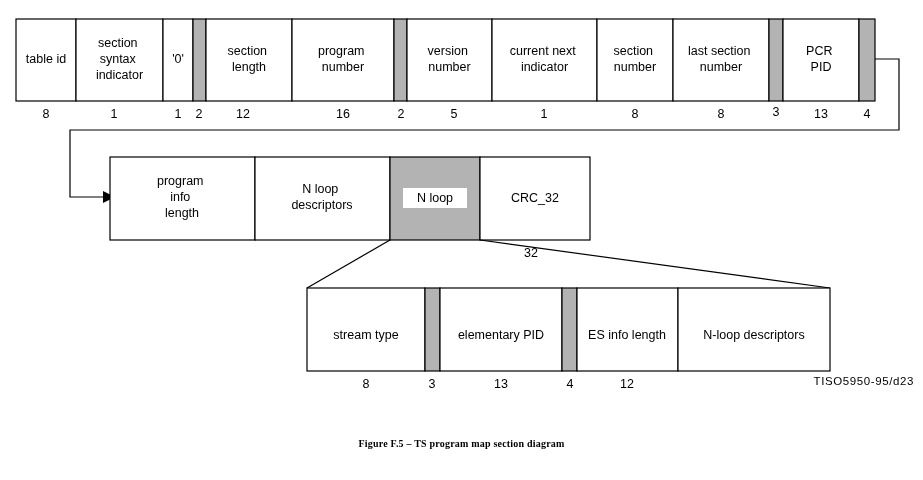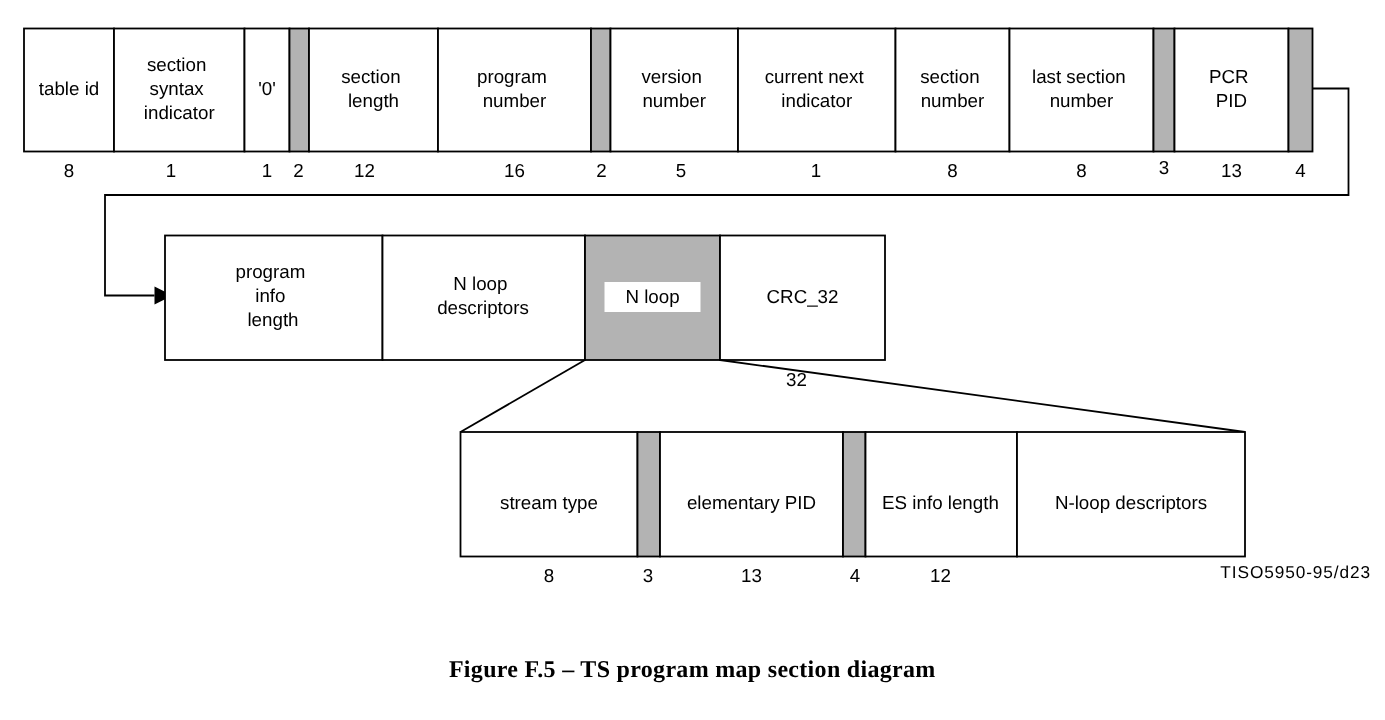--- a/index.html
+++ b/index.html
@@ -63,21 +63,21 @@
     text-anchor: end;
   }
   .caption {
     position: absolute;
     left: 0;
     top: 438px;
     width: 923px;
     text-align: center;
     font-family: "Liberation Serif", serif;
     font-weight: bold;
-    font-size: 16px;
+    font-size: 10px;
     color: #000000;
     letter-spacing: 0.2px;
   }
 </style>
 </head>
 <body>
 
 <svg id="diagram" width="923" height="480" viewBox="0 0 923 480">
 
   <g>

